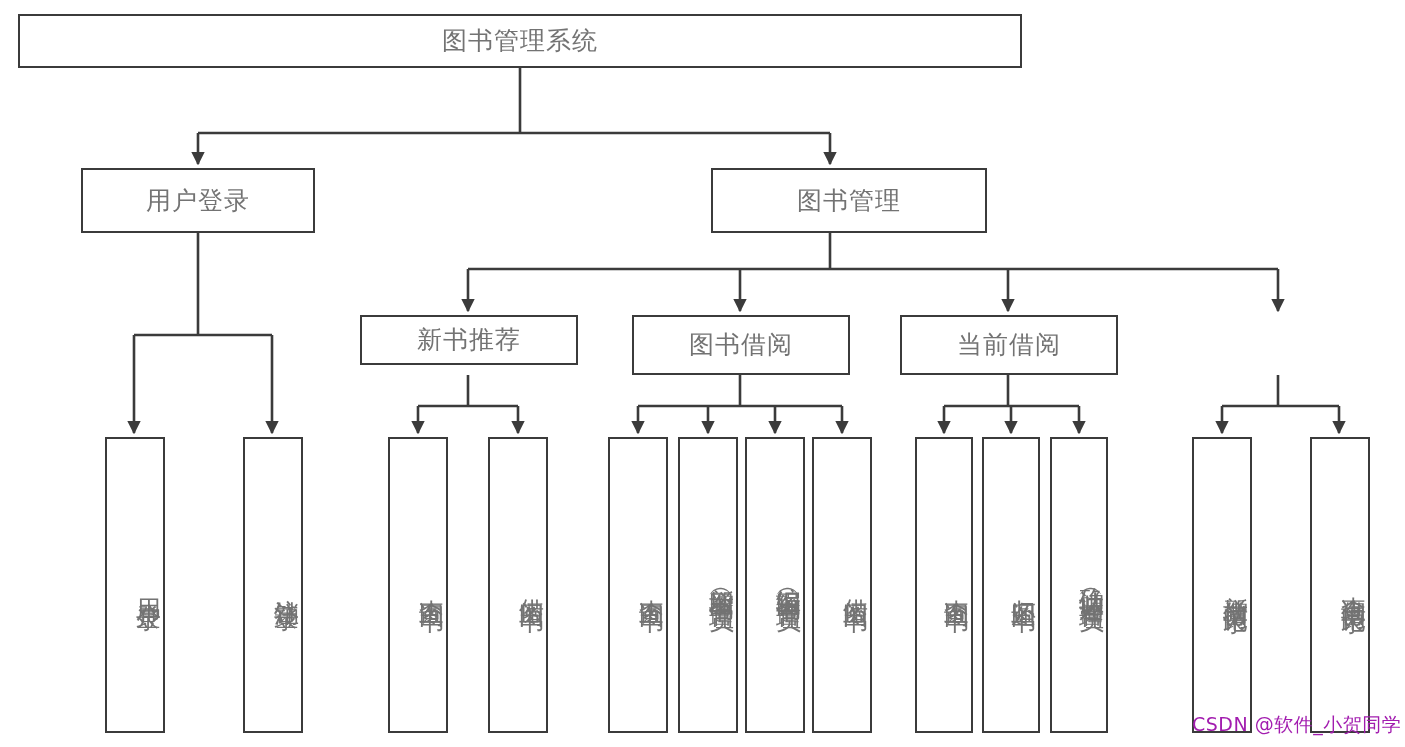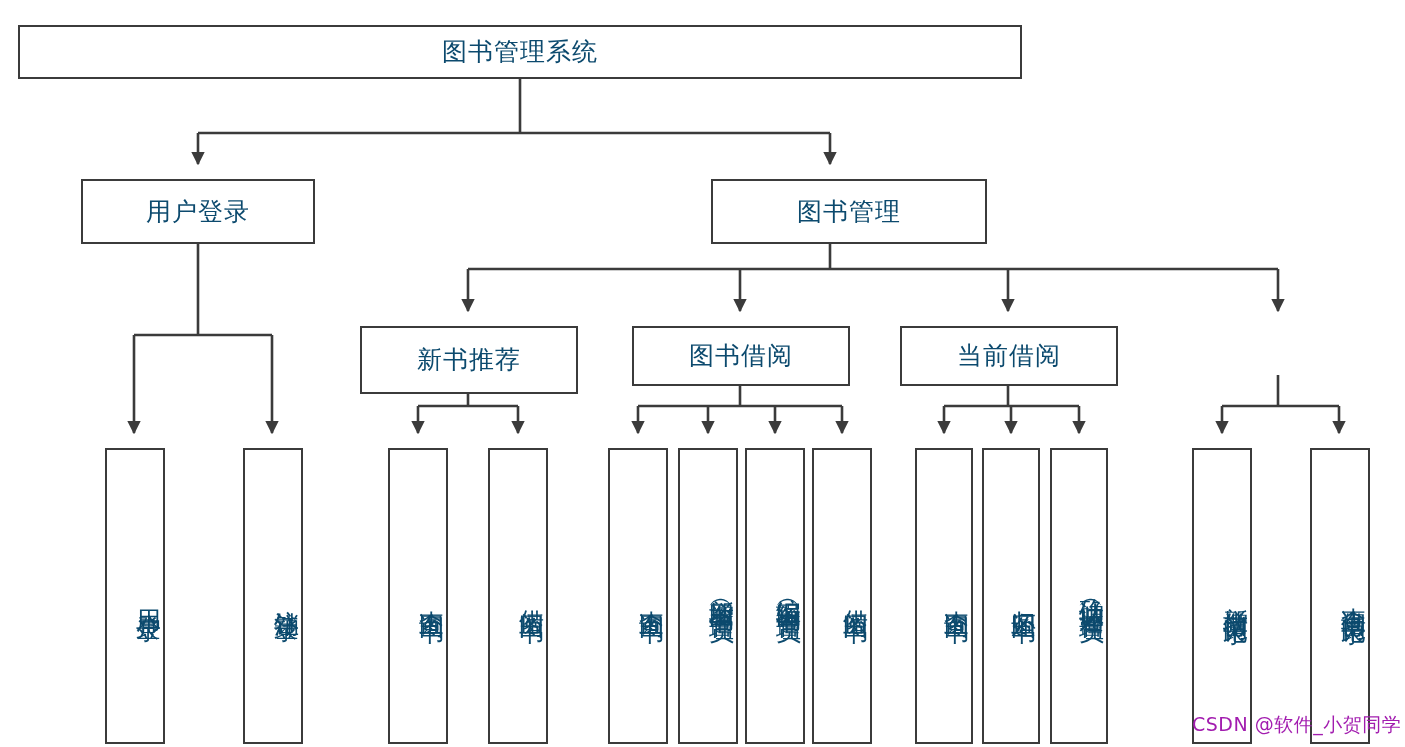--- a/index.html
+++ b/index.html
@@ -27,22 +27,21 @@
     pointer-events: none;
   }
   .node {
     position: absolute;
     box-sizing: border-box;
     background: #ffffff;
     border: 2.5px solid #3b3b3b;
     display: flex;
     align-items: center;
     justify-content: center;
-    color: #0c4a6e;
-    margin-top: 11px;
+    color: #737373;
   }
   .node-h {
     font-size: 25px;
     letter-spacing: 1px;
     line-height: 1.1;
     white-space: nowrap;
   }
   .node-root {
     font-size: 25px;
     letter-spacing: 1px;
@@ -126,21 +125,21 @@
       <path d="M 1222 406 L 1222 433" marker-end="url(#arrow)"></path>
       <path d="M 1339 406 L 1339 433" marker-end="url(#arrow)"></path>
     </g>
   </svg>
 
   <div class="node node-h node-root" style="left:18px; top:14px; width:1004px; height:54px;">图书管理系统</div>
 
   <div class="node node-h" style="left:81px; top:168px; width:234px; height:65px;">用户登录</div>
   <div class="node node-h" style="left:711px; top:168px; width:276px; height:65px;">图书管理</div>
 
-  <div class="node node-h" style="left:360px; top:315px; width:218px; height:68px;">新书推荐</div>
+  <div class="node node-h" style="left:360px; top:315px; width:218px; height:50px;">新书推荐</div>
   <div class="node node-h" style="left:900px; top:315px; width:218px; height:60px;">当前借阅</div>
   <div class="node node-h" style="left:632px; top:315px; width:218px; height:60px;">图书借阅</div>
 
   <div class="node node-v" style="left:105px; top:437px; width:60px; height:296px;">用户登录</div>
   <div class="node node-v" style="left:243px; top:437px; width:60px; height:296px;">注销登录</div>
 
   <div class="node node-v" style="left:388px; top:437px; width:60px; height:296px;">查询图书</div>
   <div class="node node-v" style="left:488px; top:437px; width:60px; height:296px;">借阅图书</div>
 
   <div class="node node-v" style="left:608px; top:437px; width:60px; height:296px;">查询图书</div>

